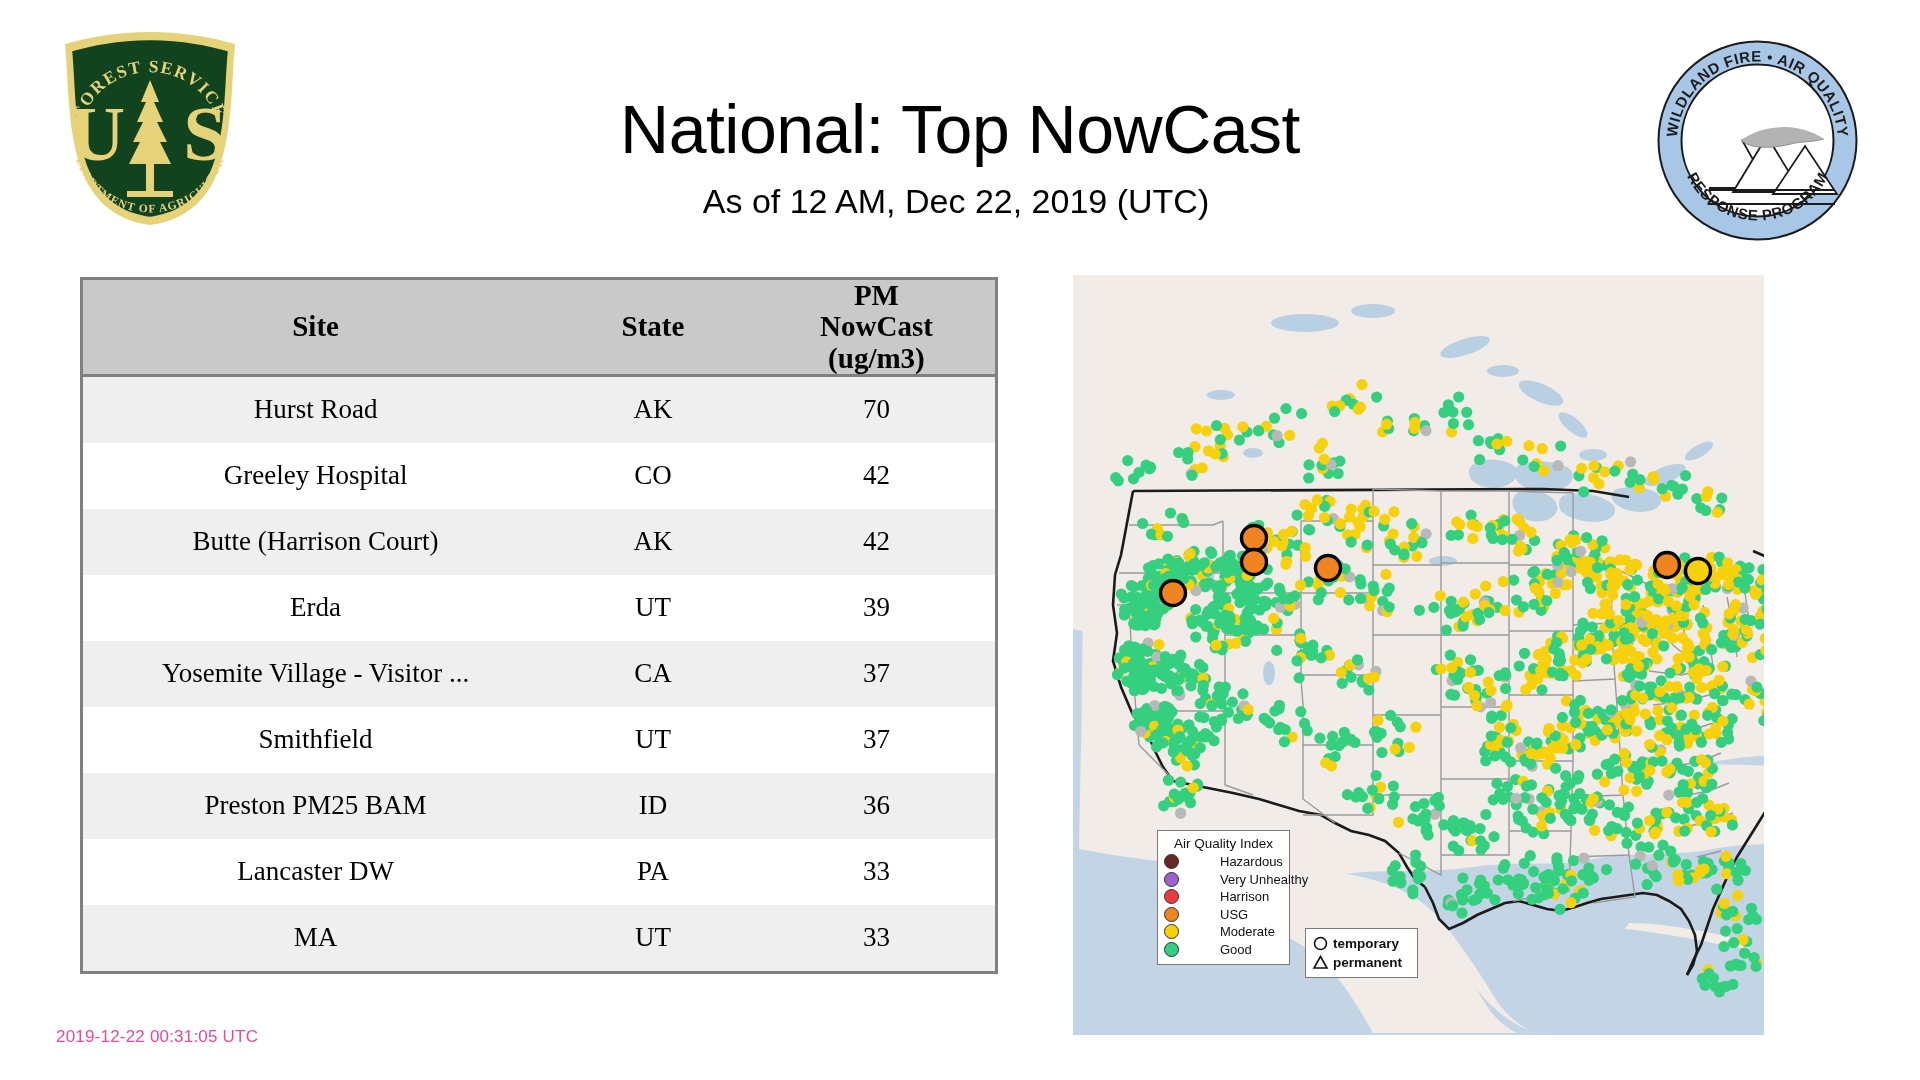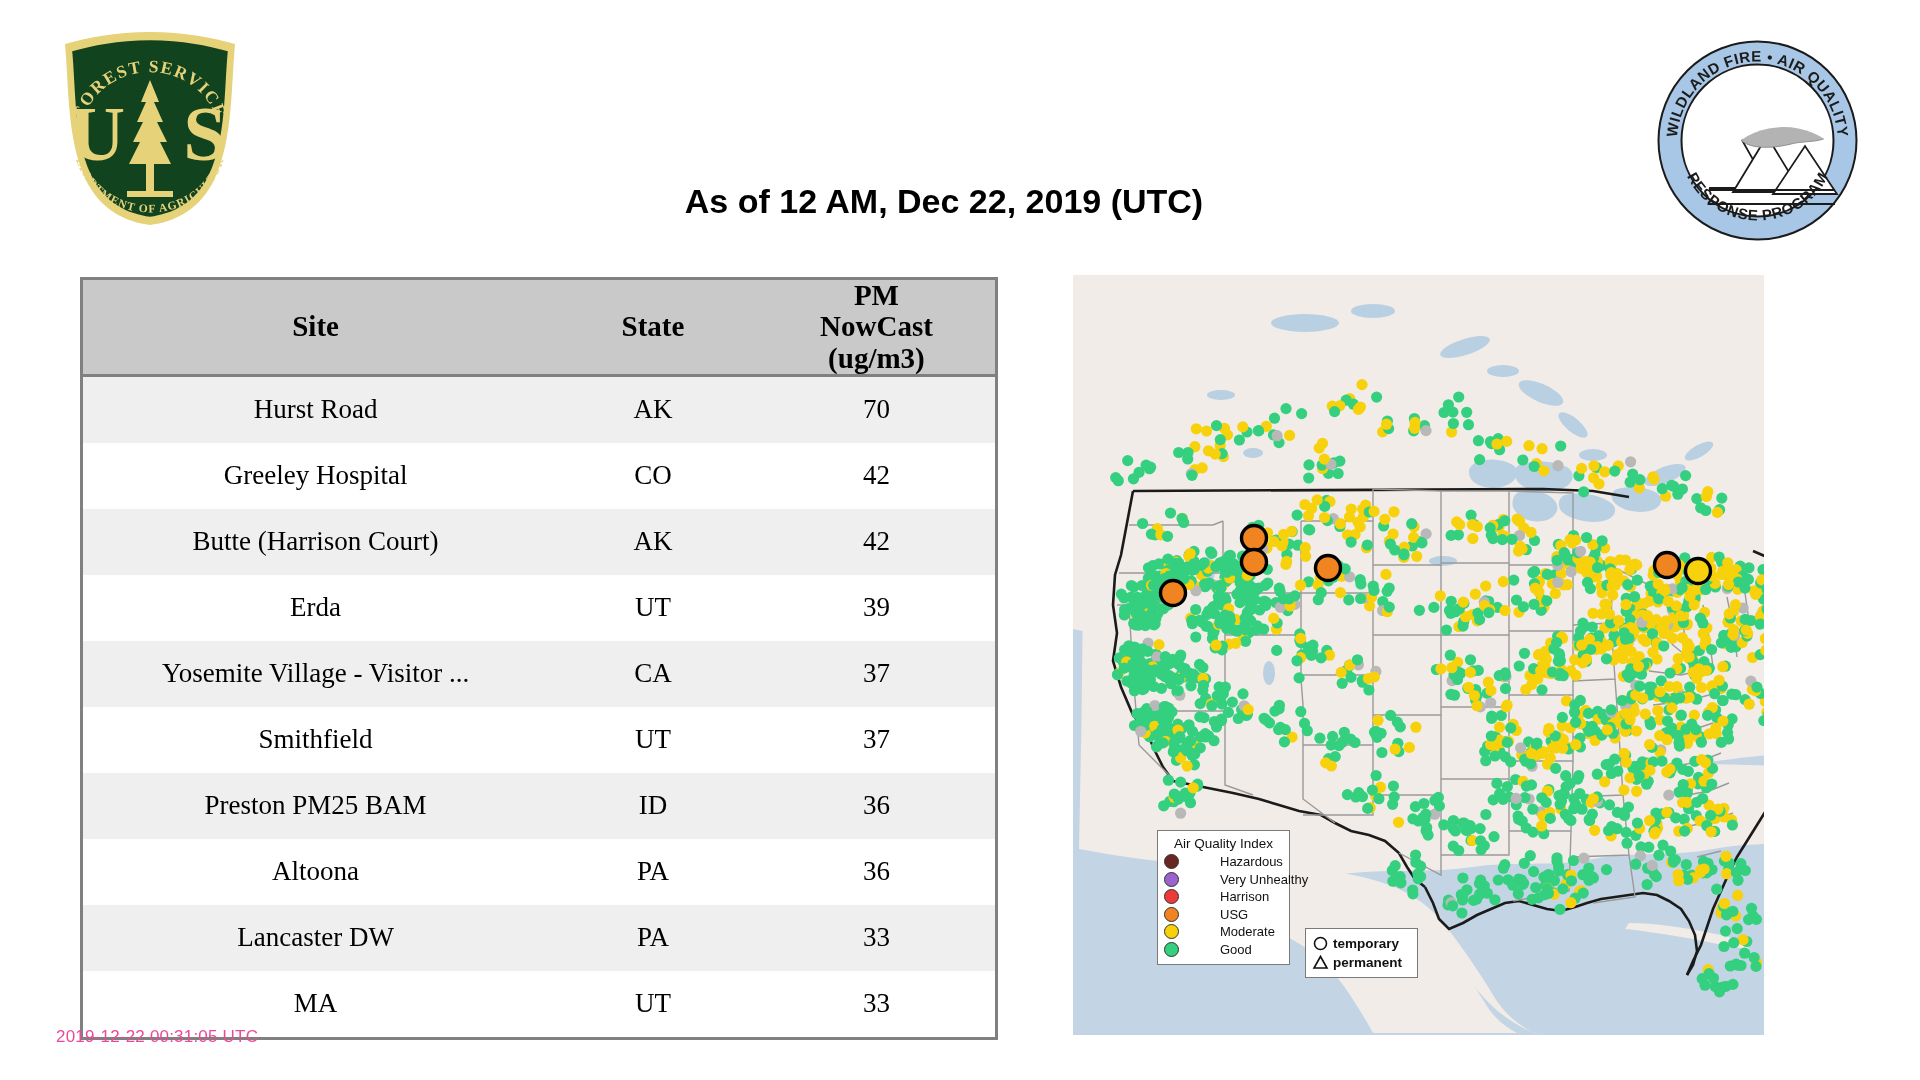--- a/index.html
+++ b/index.html
@@ -13,22 +13,22 @@
   
   #header{position:absolute;left:0;top:0;width:1920px;height:260px;}
   #usfs-logo{position:absolute;left:55px;top:28px;width:190px;height:200px;}
   #wfaqrp-logo{position:absolute;left:1655px;top:38px;width:205px;height:205px;}
   #title{
     position:absolute;left:360px;top:48px;width:1200px;
     text-align:center;font-size:68px;line-height:1.05;color:#000;
     font-weight:400;letter-spacing:-0.5px;
   }
   #subtitle{
-    position:absolute;left:344px;top:182px;width:1200px;
-    text-align:center;font-size:34px;color:#000;font-weight:700;
+    position:absolute;left:356px;top:182px;width:1200px;
+    text-align:center;font-size:34px;color:#000;font-weight:400;
   }
   
   #table-wrap{
     position:absolute;left:80px;top:277px;width:918px;
     border:3px solid #808080;background:#fff;box-sizing:border-box;
   }
   table{border-collapse:collapse;width:100%;font-family:"Liberation Serif", serif;}
   thead th{
     background:#c9c9c9;color:#000;font-weight:bold;font-size:29px;
     border-bottom:3px solid #808080;padding:0 4px;vertical-align:middle;
@@ -91,20 +91,21 @@
         <rect x="91" y="134" width="8" height="32"></rect>
         <rect x="72" y="163" width="46" height="6"></rect>
       </g>
       <path id="arcBot" d="M22 134 A 76 70 0 0 0 168 134" fill="none"></path>
       <text font-family="Liberation Serif, serif" font-size="11.5" font-weight="bold" fill="#e6d279" letter-spacing="1.1">
         <textPath href="#arcBot" startOffset="50%" text-anchor="middle">DEPARTMENT OF AGRICULTURE</textPath>
       </text>
     </svg>
   </div>
 
+  <h1 id="title">National: Top NowCast</h1>
   <div id="subtitle">As of 12 AM, Dec 22, 2019 (UTC)</div>
 
   <div id="wfaqrp-logo">
     <svg viewBox="0 0 205 205" width="205" height="205">
       <circle cx="102.5" cy="102.5" r="99" fill="#a8c6e5" stroke="#1b1b1b" stroke-width="2"></circle>
       <circle cx="102.5" cy="102.5" r="76" fill="#ffffff" stroke="#1b1b1b" stroke-width="2"></circle>
       <g clip-path="circle(76px at 102.5px 102.5px)">
         <path d="M42 150 L78 86 L114 150 Z" fill="#ffffff" stroke="#1b1b1b" stroke-width="1.8"></path>
         <path d="M78 154 L112 98 L146 154 Z" fill="#ffffff" stroke="#1b1b1b" stroke-width="1.8"></path>
         <path d="M118 156 L150 108 L182 156 Z" fill="#ffffff" stroke="#1b1b1b" stroke-width="1.8"></path>
@@ -165,25 +166,20 @@
           <td>37</td>
         </tr>
         <tr>
           <td>Smithfield</td>
           <td>UT</td>
           <td>37</td>
         </tr>
         <tr>
           <td>Preston PM25 BAM</td>
           <td>ID</td>
-          <td>36</td>
-        </tr>
-        <tr>
-          <td>Altoona</td>
-          <td>PA</td>
           <td>36</td>
         </tr>
         <tr>
           <td>Lancaster DW</td>
           <td>PA</td>
           <td>33</td>
         </tr>
         <tr>
           <td>MA</td>
           <td>UT</td>

